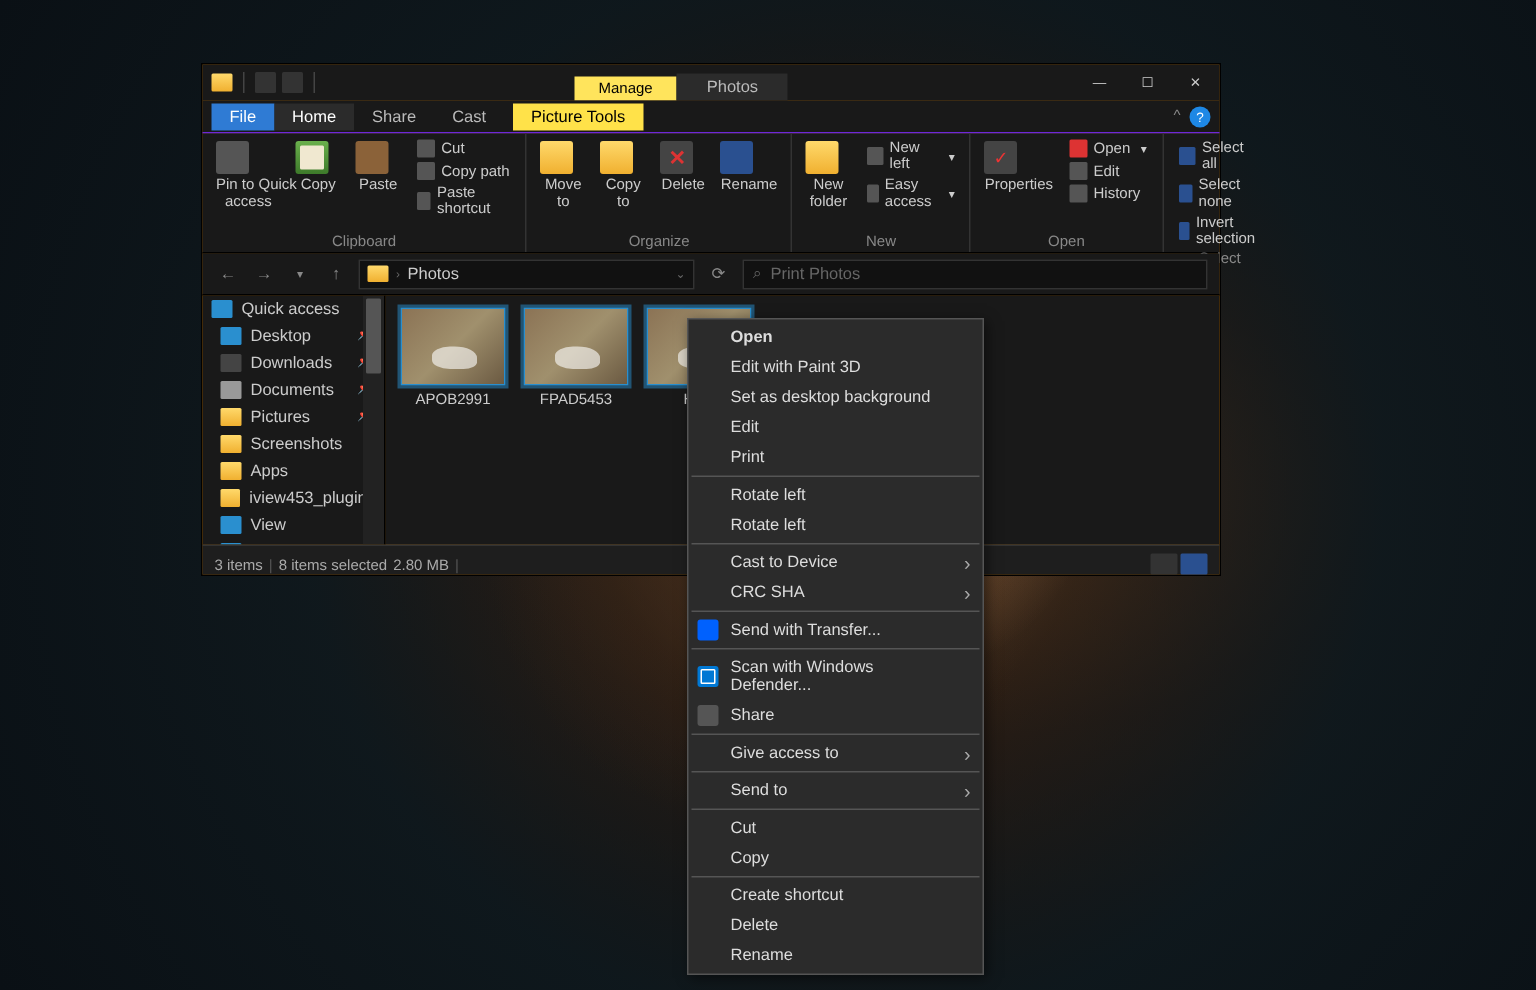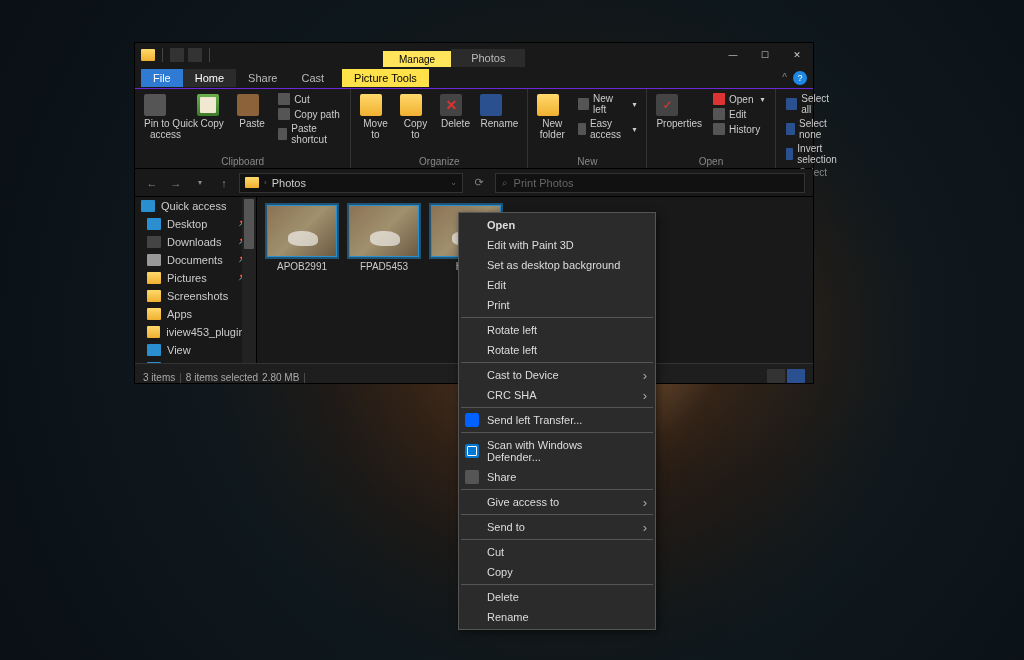--- a/index.html
+++ b/index.html
@@ -377,21 +377,21 @@
     <div class="cm-sep"></div>
     <div class="cm-item cm-sub">
       <span>Cast to Device</span>
     </div>
     <div class="cm-item cm-sub">
       <span>CRC SHA</span>
     </div>
     <div class="cm-sep"></div>
     <div class="cm-item">
       <div class="cm-ico db"></div>
-      <span>Send left Transfer...</span>
+      <span>Send with Transfer...</span>
     </div>
     <div class="cm-sep"></div>
     <div class="cm-item">
       <div class="cm-ico wd"></div>
       <span>Scan with Windows Defender...</span>
     </div>
     <div class="cm-item">
       <div class="cm-ico sh"></div>
       <span>Share</span>
     </div>
@@ -405,18 +405,21 @@
     </div>
     <div class="cm-sep"></div>
     <div class="cm-item">
       <span>Cut</span>
     </div>
     <div class="cm-item">
       <span>Copy</span>
     </div>
     <div class="cm-sep"></div>
     <div class="cm-item">
+      <span>Create shortcut</span>
+    </div>
+    <div class="cm-item">
       <span>Delete</span>
     </div>
     <div class="cm-item">
       <span>Rename</span>
     </div>
   </div>
 
 </body></html>

